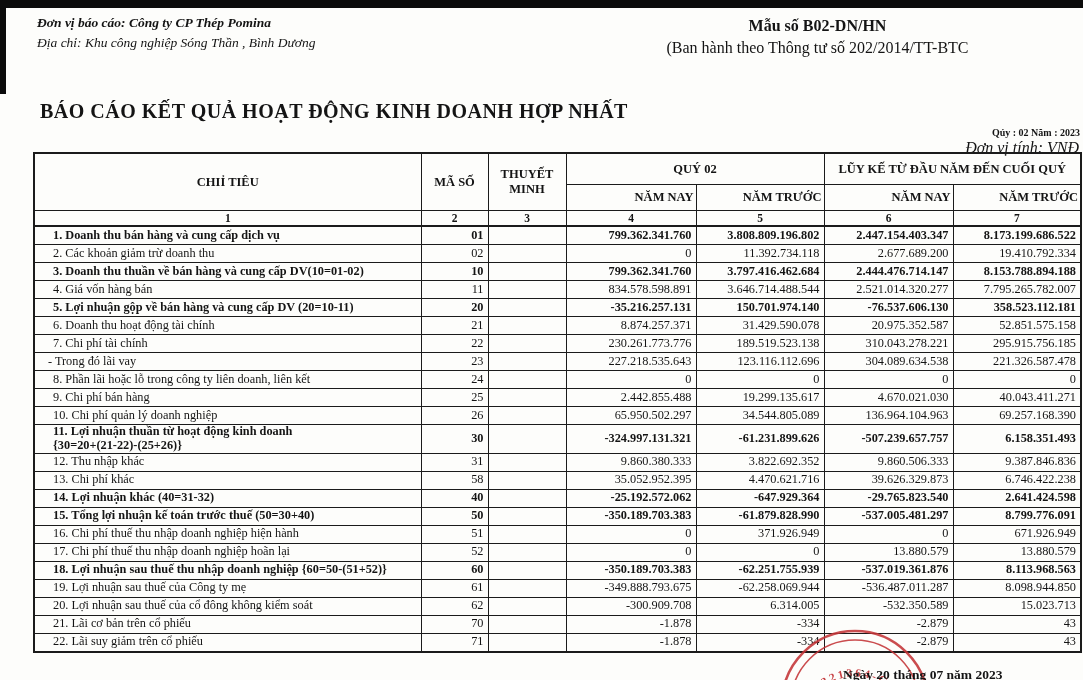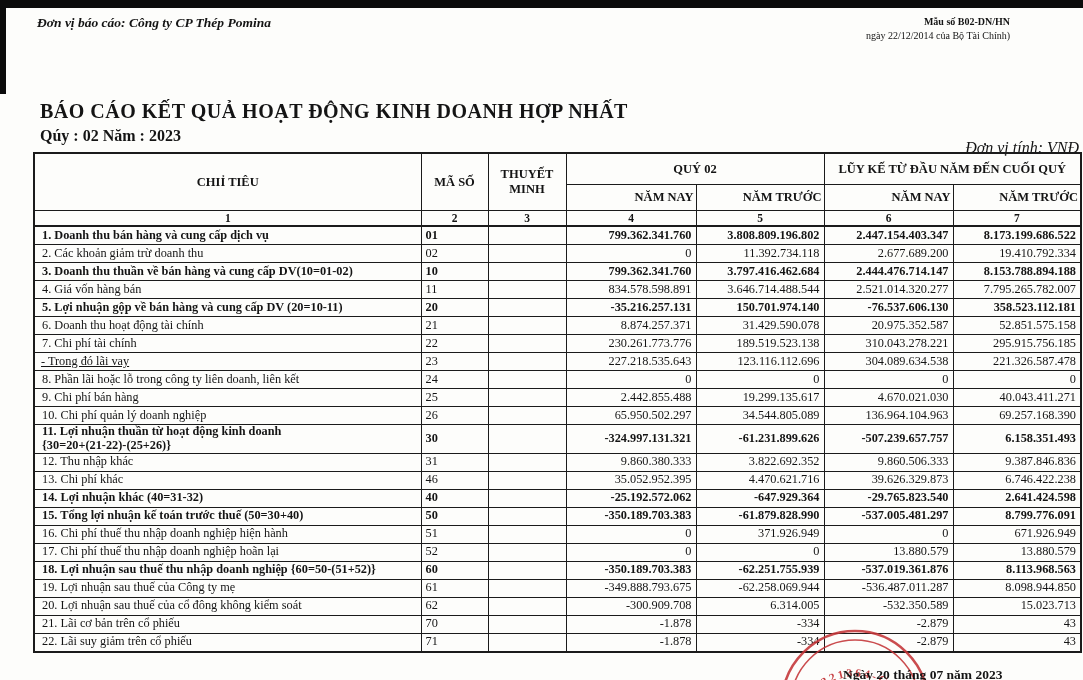--- a/index.html
+++ b/index.html
@@ -6,64 +6,65 @@
   body {
     width:1083px; height:680px; position:relative; overflow:hidden;
     background:#fdfdfb; color:#141414;
     font-family:"Liberation Serif","DejaVu Serif",serif;
   }
   .top-bar { position:absolute; top:0; left:0; width:1083px; height:8px; background:#0b0b0b; }
   .left-bar { position:absolute; top:0; left:0; width:6px; height:94px; background:#0b0b0b; }
 
   .header-left { position:absolute; left:37px; top:13px; font-size:13.5px; line-height:1.45;font-style:italic; }
   .header-left .l1 { font-weight:bold; }
-  .header-right { position:absolute; left:625px; top:15px; width:385px; text-align:right; font-size:10px; line-height:1.4; }
+  .header-right { position:absolute; left:625px; top:15px; width:385px; text-align:center; font-size:16px; line-height:1.4; }
   .header-right .l1 { font-weight:bold; }
 
   .doc-title { position:absolute; left:40px; top:100px; width:1040px; text-align:left;
     font-size:20px; font-weight:bold; letter-spacing:.5px; }
-  .doc-subtitle { position:absolute; left:40px; top:127px; width:1040px; text-align:left;
-    font-size:16px; font-weight:bold; }
+  .doc-subtitle { position:absolute; left:40px; top:127px; width:1040px; text-align:right;
+    font-size:10px; font-weight:bold; }
   .unit-note { position:absolute; top:139px; right:4px; font-size:16px; font-style:italic; }
 
   table.report { position:absolute; left:33px; top:152px; width:1047px;
     border-collapse:collapse; table-layout:fixed; }
   table.report th, table.report td { border:1px solid #1b1b1b; overflow:hidden; }
   table.report { border:2px solid #1b1b1b; }
   th { font-size:12.5px; font-weight:bold; text-align:center; vertical-align:middle; padding:1px 2px; }
   tr.group-hdr th { height:28px; }
   tr.sub-hdr th { height:23px;text-align:right; }
   tr.num-row td { height:14px; font-size:11.5px; font-weight:bold; text-align:center;
     border-bottom:2px solid #1b1b1b; padding:0; }
   th.big { border-bottom:2px solid #1b1b1b; }
 
   .data-row td { height:17px; font-size:12.3px; padding:0 4px; line-height:1.12; vertical-align:middle; }
-  .data-row .label { text-align:left; padding-left:7px; }
-  .data-row .code { text-align:left; }
+  .data-row .label { text-align:left; padding-left:18px; }
+  .data-row .code { text-align:right; }
   .data-row .val { text-align:right; }
   .bold-row td { font-weight:bold; }
   .thick-top td { border-top:2px solid #1b1b1b; }
-  .indent .label { padding-left:6px;text-decoration:underline; }
+  .indent .label { padding-left:13px; }
 
   .stamp { position:absolute; left:760px; top:618px; width:190px; height:62px; pointer-events:none; }
   .date-line { position:absolute; left:843px; top:667px; font-size:13.5px; font-weight:bold; white-space:nowrap; }
 </style>
 </head>
 <body>
 
 <div class="top-bar"></div>
 <div class="left-bar"></div>
 
 <div class="header-left">
   <div class="l1">Đơn vị báo cáo: Công ty CP Thép Pomina</div>
+  <div>Địa chỉ: Khu công nghiệp Sóng Thần ,  Bình Dương</div>
 </div>
 
 <div class="header-right">
   <div class="l1">Mẫu số B02-DN/HN</div>
-  <div>ngày 22/12/2014 của Bộ Tài Chính)</div>
+  <div>(Ban hành theo Thông tư số 202/2014/TT-BTC</div>
 </div>
 
 <div class="doc-title">BÁO CÁO KẾT QUẢ HOẠT ĐỘNG KINH DOANH HỢP NHẤT</div>
 <div class="doc-subtitle">Qúy : 02 Năm : 2023</div>
 <div class="unit-note">Đơn vị tính:  VNĐ</div>
 
 <table class="report">
   <colgroup>
     <col style="width:387px">
       <col style="width:67px">
@@ -210,21 +211,21 @@
         <td class="label">12. Thu nhập khác</td>
         <td class="code">31</td>
         <td class="tm"></td>
         <td class="val">9.860.380.333</td>
         <td class="val">3.822.692.352</td>
         <td class="val">9.860.506.333</td>
         <td class="val">9.387.846.836</td>
       </tr>
       <tr class="data-row">
         <td class="label">13. Chi phí khác</td>
-        <td class="code">46</td>
+        <td class="code">58</td>
         <td class="tm"></td>
         <td class="val">35.052.952.395</td>
         <td class="val">4.470.621.716</td>
         <td class="val">39.626.329.873</td>
         <td class="val">6.746.422.238</td>
       </tr>
       <tr class="data-row bold-row">
         <td class="label">14. Lợi nhuận khác (40=31-32)</td>
         <td class="code">40</td>
         <td class="tm"></td>

